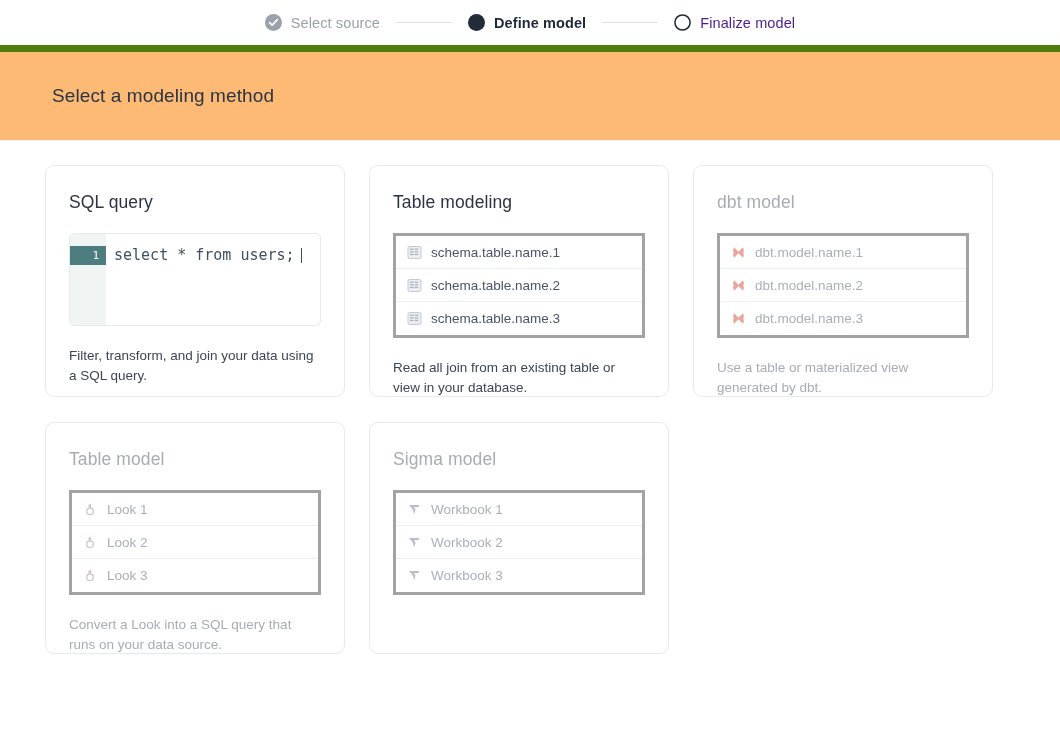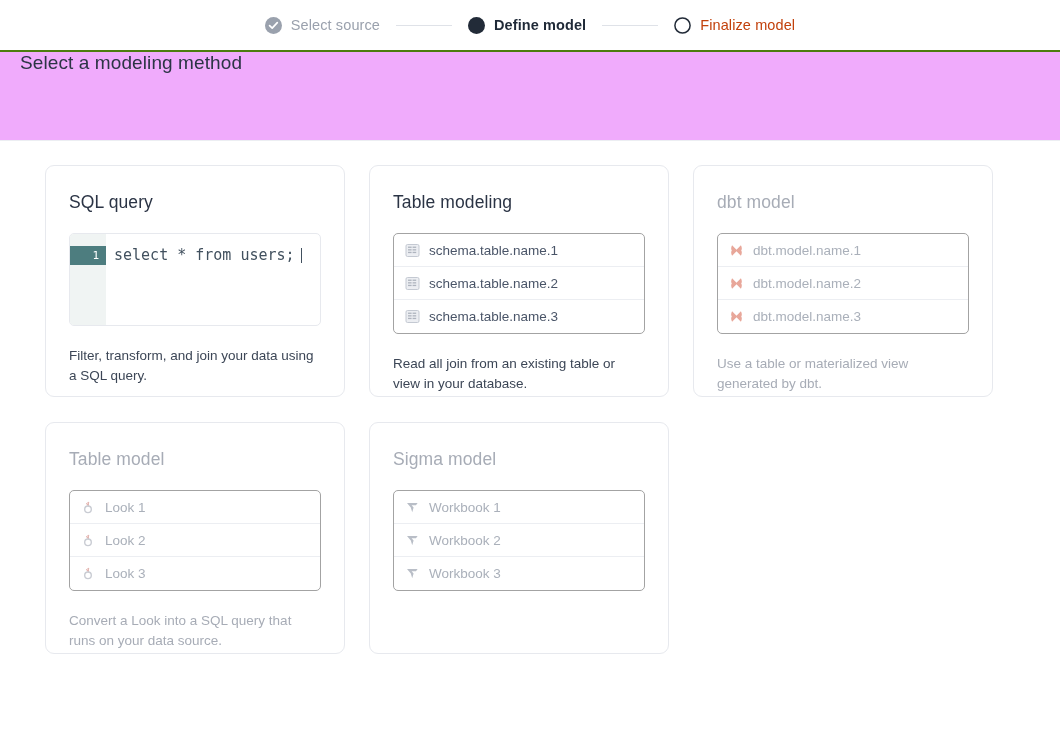--- a/index.html
+++ b/index.html
@@ -7,49 +7,49 @@
     width: 1060px; height: 750px;
     background: #ffffff;
     font-family: "Liberation Sans", sans-serif;
     -webkit-font-smoothing: antialiased;
   }
   body { overflow: hidden; }
 
   
   .topbar {
     height: 52px;
-    border-bottom: 2px solid #4d7c0f;
+    border-bottom: 7px solid #4d7c0f;
     display: flex;
     align-items: center;
     justify-content: center;
     background: #ffffff;
   }
   .stepper { display: flex; align-items: center; }
   .step { display: flex; align-items: center; gap: 9px; }
   .step-label { font-size: 14.5px; letter-spacing: .1px; }
   .step.done   .step-label { color: #9aa1ad; }
   .step.active .step-label { color: #1f2937; font-weight: bold; }
-  .step.todo   .step-label { color: #c2410c; }
+  .step.todo   .step-label { color: #4c1d95; }
 
   .dot { width: 17px; height: 17px; display: block; }
 
   .step-sep {
     width: 56px; height: 1px;
     background: #dfe2e8;
     margin: 0 16px;
   }
 
   
   .banner {
     height: 89px;
-    background: #f0abfc;
+    background: #fdba74;
     border-bottom: 1px solid #eceef2;
     display: flex;
-    align-items: flex-start;
-    padding-left: 20px;
+    align-items: center;
+    padding-left: 52px;
   }
   .banner h1 {
     font-size: 19px;
     font-weight: normal;
     color: #2b3445;
     letter-spacing: .1px;
   }
 
   
   .grid {
@@ -122,22 +122,22 @@
     display: inline-block;
     width: 1.5px;
     height: 15px;
     background: #41505e;
     margin-left: 6px;
     margin-top: 2px;
   }
 
   
   .optlist {
-    border: 1px solid #a3a3a3;
-    border-radius: 5px;
+    border: 3px solid #a3a3a3;
+    border-radius: 0;
     overflow: hidden;
   }
   .optrow {
     height: 33px;
     display: flex;
     align-items: center;
     gap: 9px;
     padding: 0 11px;
     border-bottom: 1px solid #eceef2;
     font-size: 13.5px;

